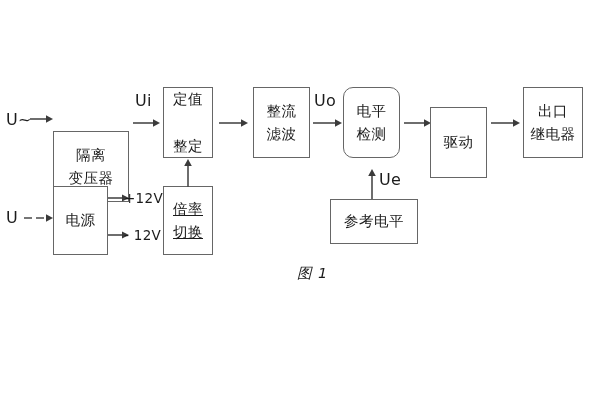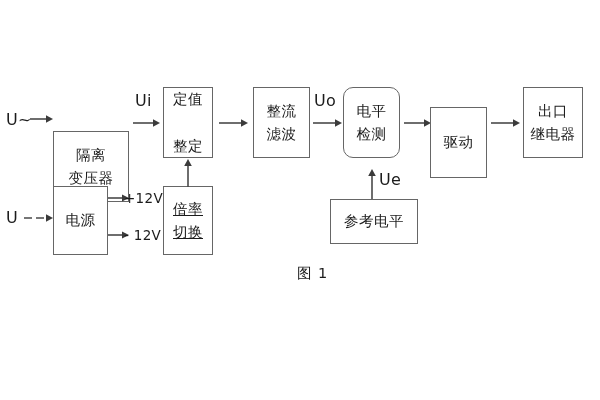--- a/index.html
+++ b/index.html
@@ -42,20 +42,21 @@
   
   .arrow{position:absolute;}
   .arrow svg{display:block;overflow:visible;}
 
   .caption{
     position:absolute;
     font-size:14.5px;
     letter-spacing:1px;
     color:#1b1b1b;
     white-space:nowrap;
+    font-style:italic;
   }
 </style>
 </head>
 <body>
 
 <div id="stage">
 
   <div class="lbl" style="left:6px;top:110px;">U~</div>
 
   <div class="arrow" style="left:30px;top:113px;">

